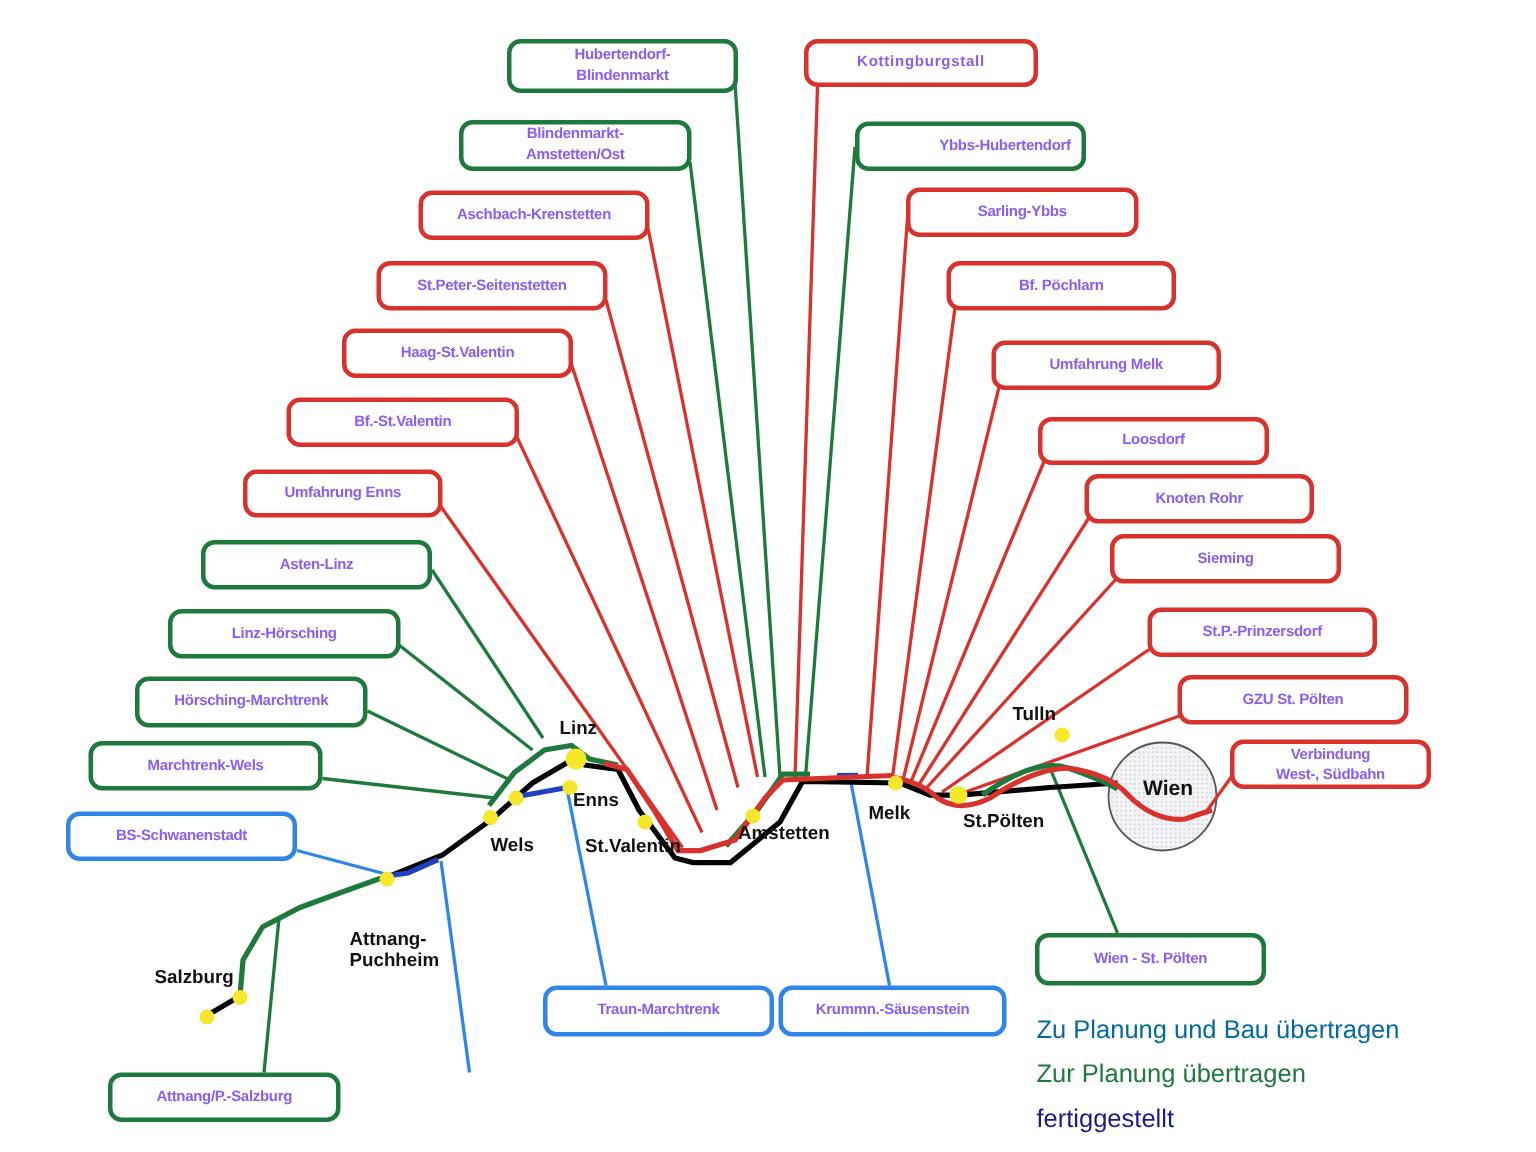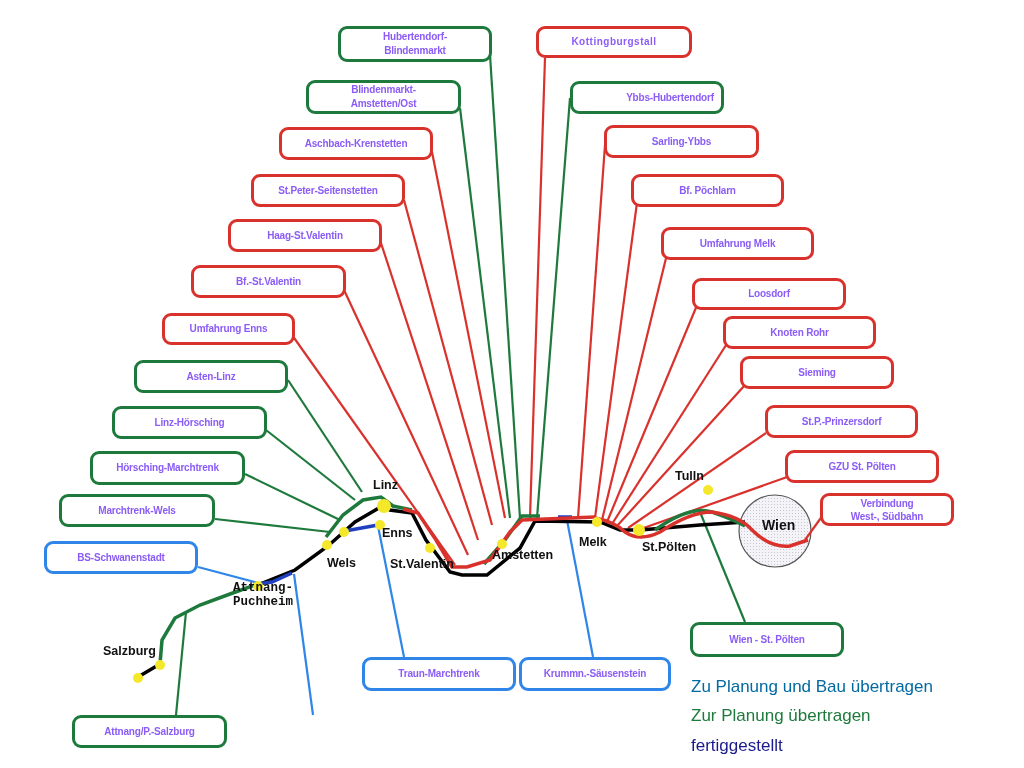--- a/index.html
+++ b/index.html
@@ -130,21 +130,21 @@
 
 <div class="stn" style="left:373px;top:478px;">Linz</div>
 <div class="stn" style="left:382px;top:526px;">Enns</div>
 <div class="stn" style="left:327px;top:556px;">Wels</div>
 <div class="stn" style="left:390px;top:557px;">St.Valentin</div>
 <div class="stn" style="left:492px;top:548px;">Amstetten</div>
 <div class="stn" style="left:579px;top:535px;">Melk</div>
 <div class="stn" style="left:642px;top:540px;">St.Pölten</div>
 <div class="stn" style="left:675px;top:469px;">Tulln</div>
 <div class="stn" style="left:762px;top:518px;font-size:14px;">Wien</div>
-<div class="stn" style="left:233px;top:581px;white-space:pre;text-align:left;font-family:Liberation Mono, monospace;">Attnang-
+<div class="stn" style="left:233px;top:619px;white-space:pre;text-align:left;">Attnang-
 Puchheim</div>
 <div class="stn" style="left:103px;top:644px;">Salzburg</div>
 
 <div class="legend" style="left:691px;top:677px;color:#0369a1;">Zu Planung und Bau übertragen</div>
 <div class="legend" style="left:691px;top:706px;color:#1e7a3c;">Zur Planung übertragen</div>
 <div class="legend" style="left:691px;top:736px;color:#1a1a8c;">fertiggestellt</div>
 
 </div>
 
 </body></html>

